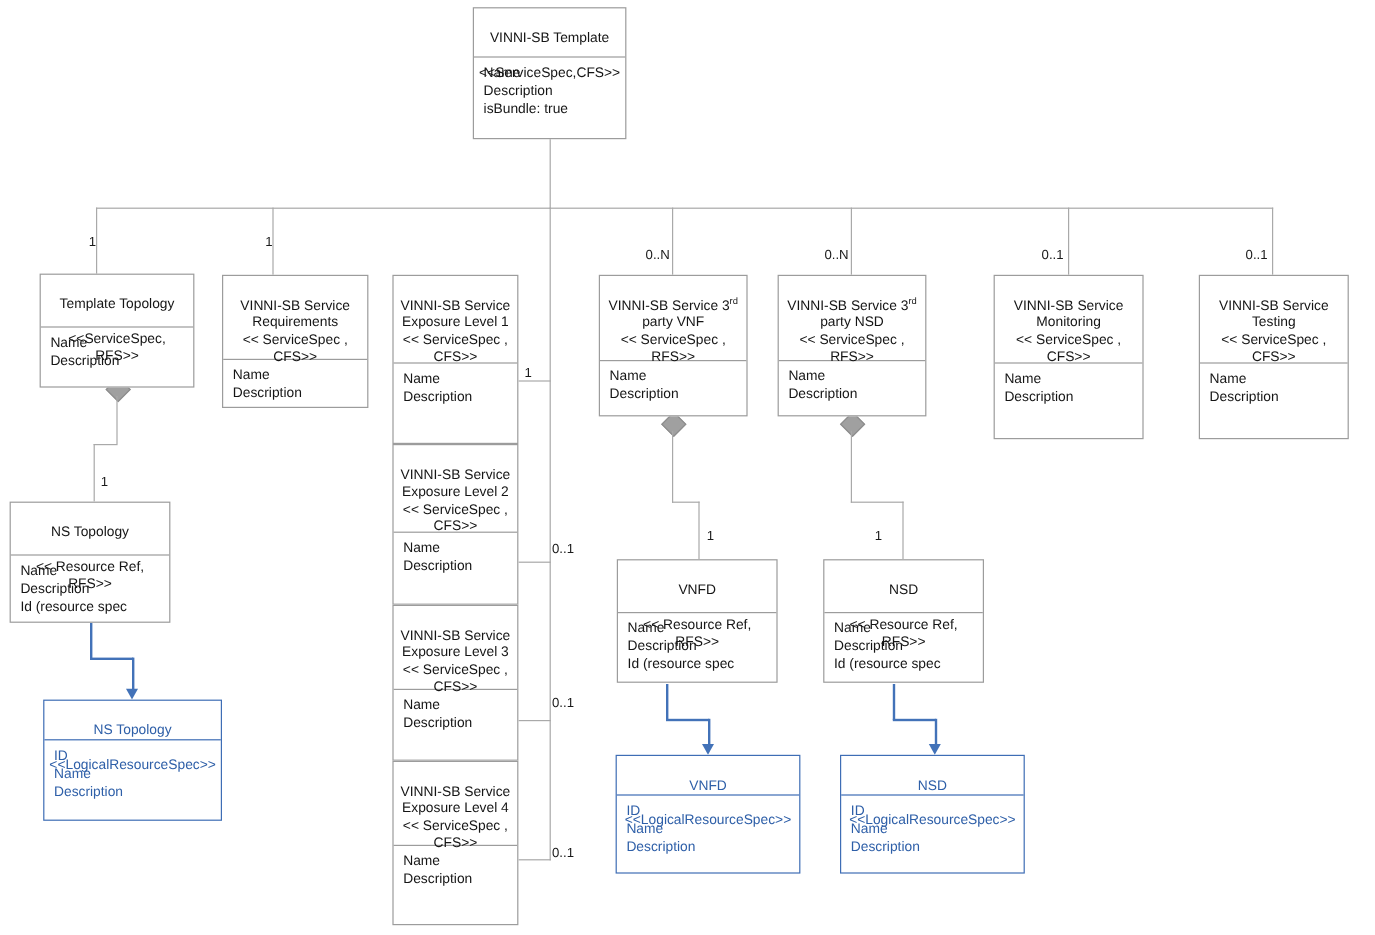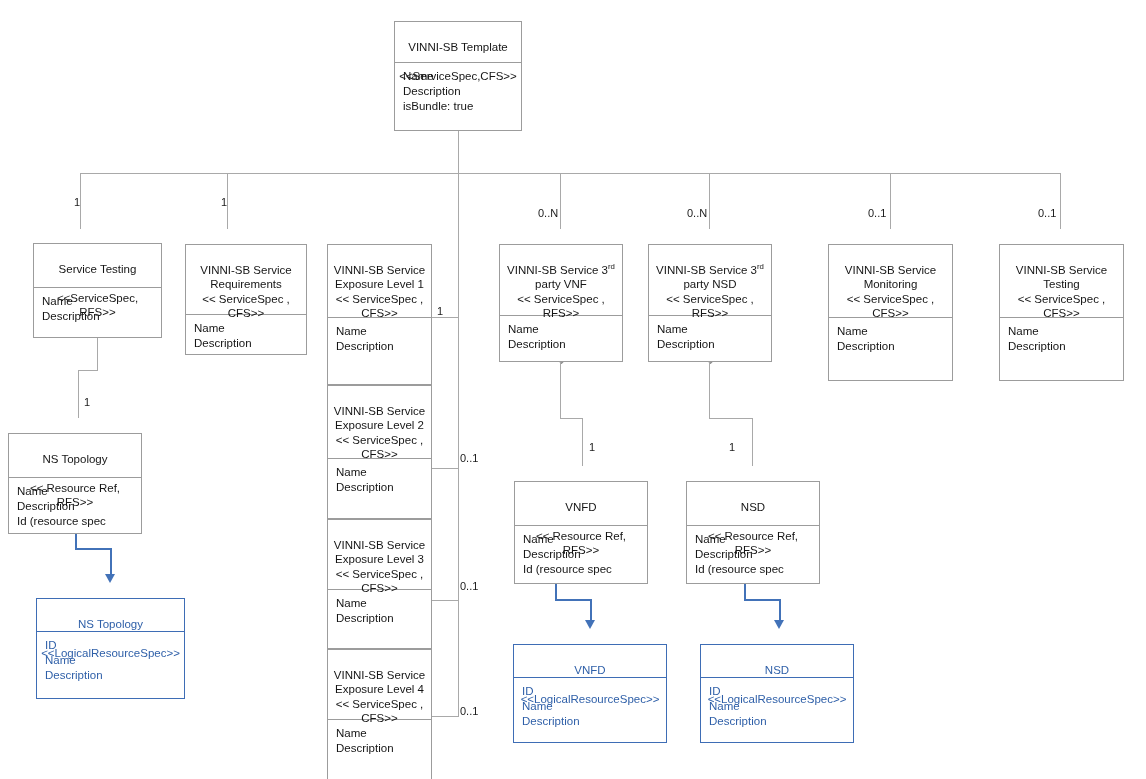--- a/index.html
+++ b/index.html
@@ -1,19 +1,19 @@
 <!DOCTYPE html>
 <html><head>
 <meta charset="utf-8">
 <style>
   html,body{margin:0;padding:0;background:#ffffff;}
   body{font-family:"Liberation Sans","DejaVu Sans",sans-serif;}
   #canvas{position:relative;width:1146px;height:779px;background:#fff;overflow:hidden;}
 
-  .uml-box{position:absolute;box-sizing:border-box;border:1px solid #9c9c9c;background:#fff;margin-top:15px;}
+  .uml-box{position:absolute;box-sizing:border-box;border:1px solid #9c9c9c;background:#fff;}
   .uml-box .hdr{box-sizing:border-box;border-bottom:1px solid #9c9c9c;
     text-align:center;color:#151515;font-size:11.5px;line-height:14.2px;
     padding:4px 3px 4px 3px;white-space:pre-line;}
   .uml-box .body{box-sizing:border-box;text-align:left;color:#151515;
     font-size:11.5px;line-height:15px;padding:6px 0 4px 8px;white-space:pre-line;}
 
   .uml-box.blue{border-color:#3E6DB5;}
   .uml-box.blue .hdr{border-bottom-color:#3E6DB5;color:#2E5FA8;}
   .uml-box.blue .body{color:#2E5FA8;}
 
@@ -107,21 +107,21 @@
       <span>VINNI-SB Template</span><br>
       <span>&lt;&lt;ServiceSpec,CFS&gt;&gt;</span>
     </div>
     <div class="body">Name
 Description
 isBundle: true</div>
   </div>
 
   <div class="uml-box" style="left:33px;top:228px;width:129px;height:95px;">
     <div class="hdr" style="height:44px;">
-      <span>Service Testing</span><br>
+      <span>Template Topology</span><br>
       <span>&lt;&lt;ServiceSpec,
 RFS&gt;&gt;</span>
     </div>
     <div class="body">Name
 Description</div>
   </div>
 
   <div class="uml-box" style="left:8px;top:418px;width:134px;height:101px;">
     <div class="hdr" style="height:44px;">
       <span>NS Topology</span><br>

